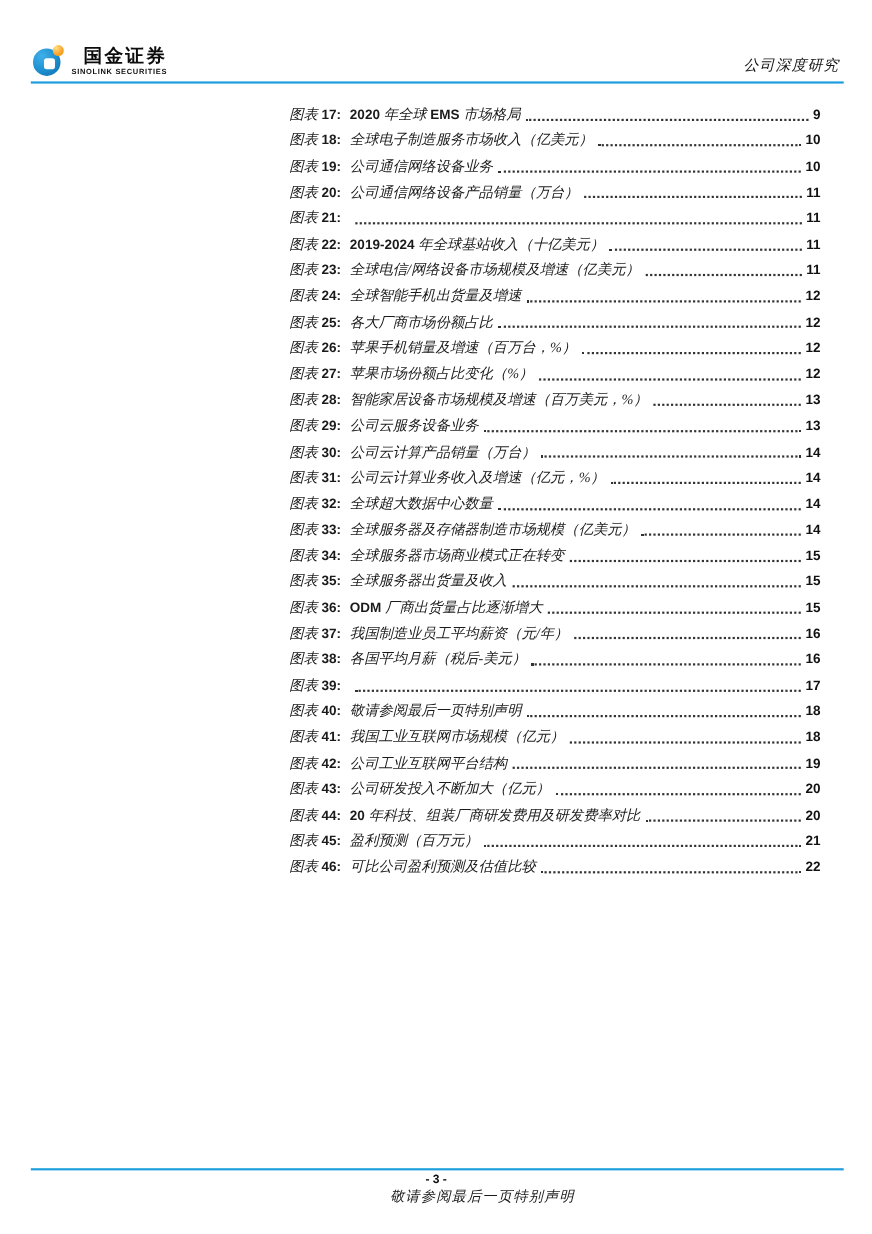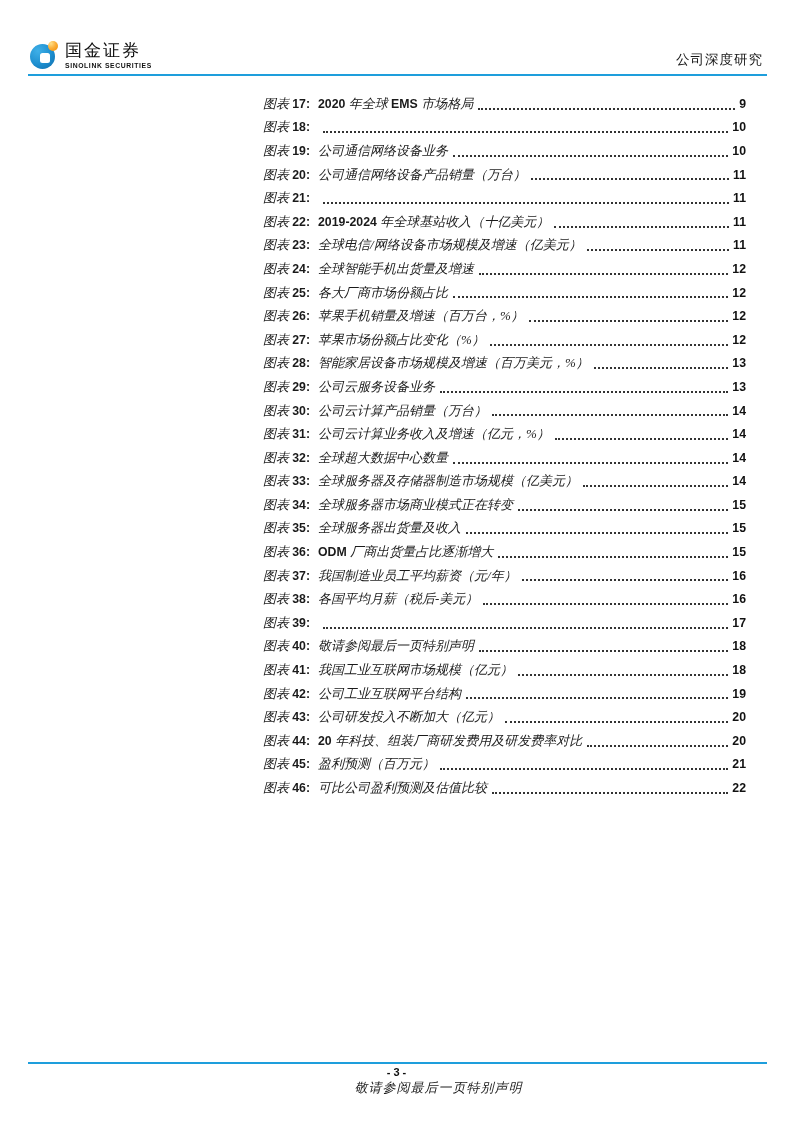--- a/index.html
+++ b/index.html
@@ -12,26 +12,26 @@
 
   
   .logo { position:absolute; left:30px; top:41px; display:flex; gap:7px; align-items:flex-start; }
   .logo-mark { position:relative; width:28px; height:28px; flex:0 0 auto; }
   .logo-circle { position:absolute; left:0; bottom:0; width:25px; height:25px; border-radius:50%;
     background:radial-gradient(circle at 32% 28%, #3fb0e8 0%, #1d8ecf 55%, #0f6aa8 100%); }
   .logo-hole { position:absolute; left:10px; top:12px; width:10px; height:10px; background:#fff; border-radius:2.5px; }
   .logo-ball { position:absolute; right:0; top:0; width:10px; height:10px; border-radius:50%;
     background:radial-gradient(circle at 30% 25%, #ffe08a 0%, #fbb03b 45%, #ef8a00 100%); }
   .logo-text { display:flex; flex-direction:column; padding-top:1px; }
-  .brand-cn { font-family:"Liberation Sans","DejaVu Sans",sans-serif; font-weight:400;
-    font-size:17px; line-height:1.05; letter-spacing:2px; color:#0c0c0c; }
+  .brand-cn { font-family:"Liberation Sans","DejaVu Sans",sans-serif; font-weight:700;
+    font-size:17px; line-height:1.05; letter-spacing:2px; color:#0c0c0c;text-align:right; }
   .brand-en { font-family:"Liberation Sans","DejaVu Sans",sans-serif; font-weight:700;
     font-size:6.8px; letter-spacing:0.62px; color:#111; margin-top:2px; }
   .header-rule { position:absolute; left:28px; right:26px; top:74px; height:2px; background:var(--accent); }
-  .doc-type { position:absolute; right:30px; top:51px; font-size:13.5px; color:#151515; letter-spacing:1px; }
+  .doc-type { position:absolute; right:30px; top:51px; font-size:13.5px; font-style:italic; color:#151515; letter-spacing:1px; }
 
   
   .toc { position:absolute; left:263px; right:47px; top:92px; }
   .toc-row { display:flex; align-items:center; height:23.6px; }
   .toc-label { white-space:nowrap; margin-right:8px; font-size:13px; font-style:italic; }
   .toc-title { white-space:nowrap; font-size:13px; font-style:italic; }
   .ascii { font-style:normal; font-weight:700; font-family:"Liberation Sans","DejaVu Sans",sans-serif; font-size:12.3px; }
   .leader { flex:1 1 auto; min-width:8px; align-self:flex-end;
     border-bottom:2px dotted #333; margin:0 4px 6px 5px; }
   .toc-page { font-family:"Liberation Sans","DejaVu Sans",sans-serif; font-weight:700;
@@ -65,20 +65,21 @@
 
   <div class="toc">
       <div class="toc-row">
       <span class="toc-label">图表 <span class="ascii">17:</span></span>
       <span class="toc-title"><span class="ascii">2020 </span>年全球 <span class="ascii">EMS </span>市场格局</span>
       <span class="leader"></span>
       <span class="toc-page">9</span>
     </div>
       <div class="toc-row">
       <span class="toc-label">图表 <span class="ascii">18:</span></span>
+      <span class="toc-title">全球电子制造服务市场收入（亿美元）</span>
       <span class="leader"></span>
       <span class="toc-page">10</span>
     </div>
       <div class="toc-row">
       <span class="toc-label">图表 <span class="ascii">19:</span></span>
       <span class="toc-title">公司通信网络设备业务</span>
       <span class="leader"></span>
       <span class="toc-page">10</span>
     </div>
       <div class="toc-row">

